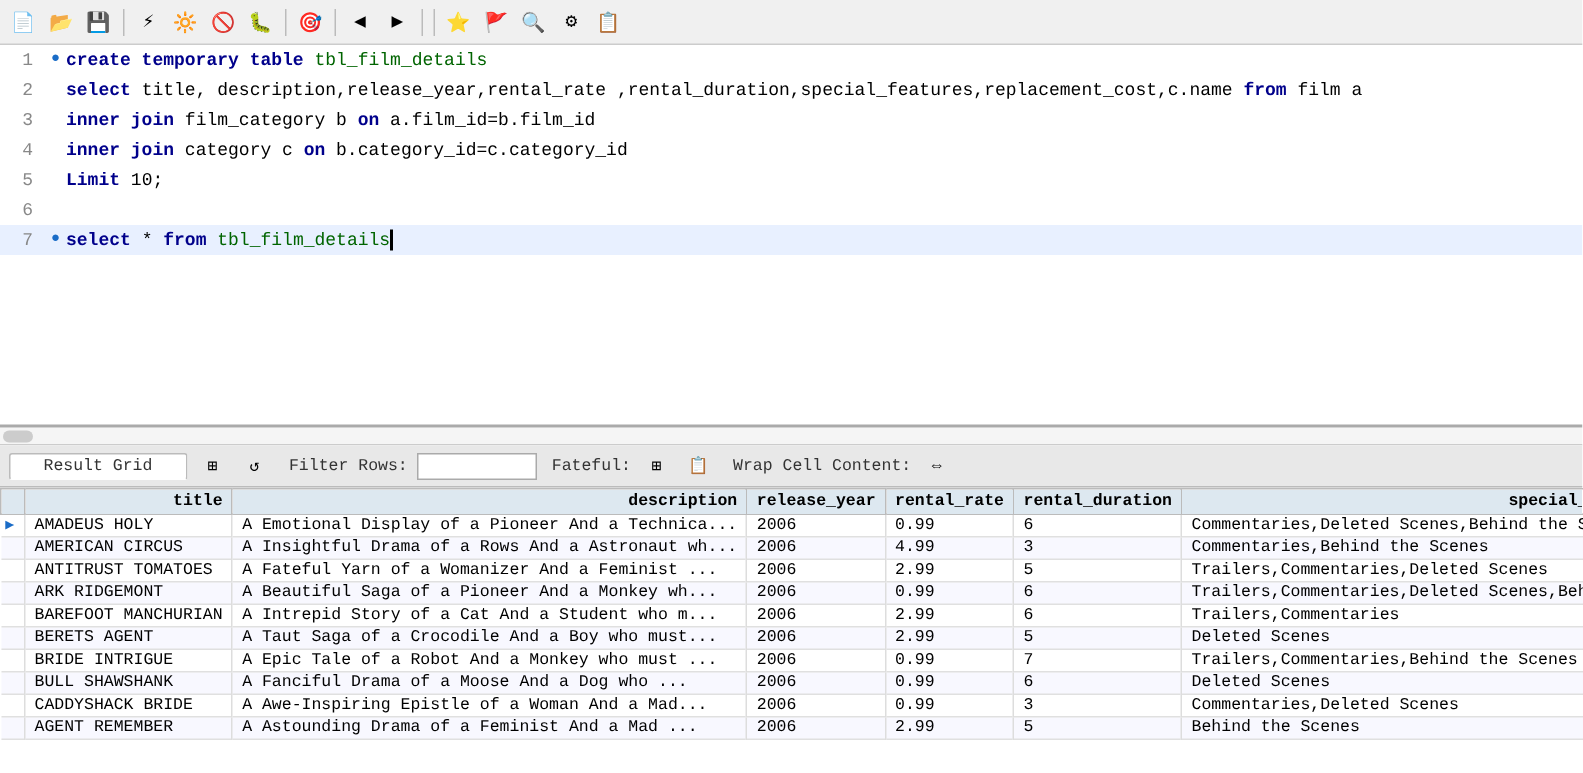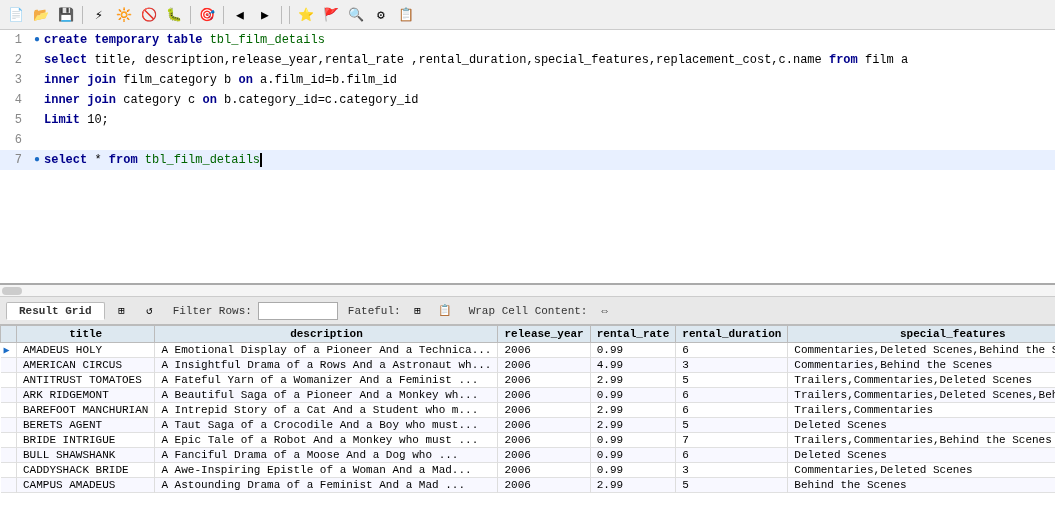--- a/index.html
+++ b/index.html
@@ -88,23 +88,23 @@
     #bottom-panel { background: #fff; }
     #result-header {
       display: flex; align-items: center;
       background: #e8e8e8;
       border-bottom: 1px solid #bbb;
       padding: 3px 6px;
       gap: 6px;
       height: 28px;
     }
     .result-tab {
-      font-size: 11px; font-weight: bold;
+      font-size: 11px; font-weight: normal;
       color: #333;
-      padding: 2px 12px;
+      padding: 2px 22px;
       background: #d0d0d0;
       border: 1px solid #bbb;
       border-radius: 2px;
       cursor: pointer;
     }
     .result-tab.active { background: #fff; border-bottom-color: #fff; }
     .filter-label { font-size: 11px; color: #333; margin-left: 6px; }
     .filter-input { height: 18px; font-size: 11px; border: 1px solid #aaa; padding: 0 3px; width: 80px; }
     .export-btn { font-size: 11px; color: #333; cursor: pointer; margin-left: 4px; }
     .wrap-label { font-size: 11px; color: #333; margin-left: 6px; text-align: center; }
@@ -121,21 +121,21 @@
       font-size: 11px;
     }
     thead th {
       background: #dde8f0;
       border: 1px solid #bbb;
       padding: 2px 6px;
       font-weight: bold;
       color: #000;
       white-space: nowrap;
       position: sticky; top: 0; z-index: 1;
-      text-align: center;
+      text-align: right;
     }
     tbody tr { border-bottom: 1px solid #e0e0e0; }
     tbody tr:nth-child(even) { background: #f8f8ff; }
     tbody tr:first-child td { border-top: 1px solid #bbb; }
     tbody td {
       border-right: 1px solid #ddd;
       padding: 1px 6px;
       white-space: nowrap;
       color: #000;
     }
@@ -322,21 +322,21 @@
             <td class="row-arrow"></td>
             <td>CADDYSHACK BRIDE</td>
             <td>A Awe-Inspiring Epistle of a Woman And a Mad...</td>
             <td>2006</td>
             <td>0.99</td>
             <td>3</td>
             <td>Commentaries,Deleted Scenes</td>
           </tr>
           <tr>
             <td class="row-arrow"></td>
-            <td>CAMPUS AMADEUS</td>
+            <td>AGENT REMEMBER</td>
             <td>A Astounding Drama of a Feminist And a Mad ...</td>
             <td>2006</td>
             <td>2.99</td>
             <td>5</td>
             <td>Behind the Scenes</td>
           </tr>
         </tbody>
     </table>
   </div>
 </div>

